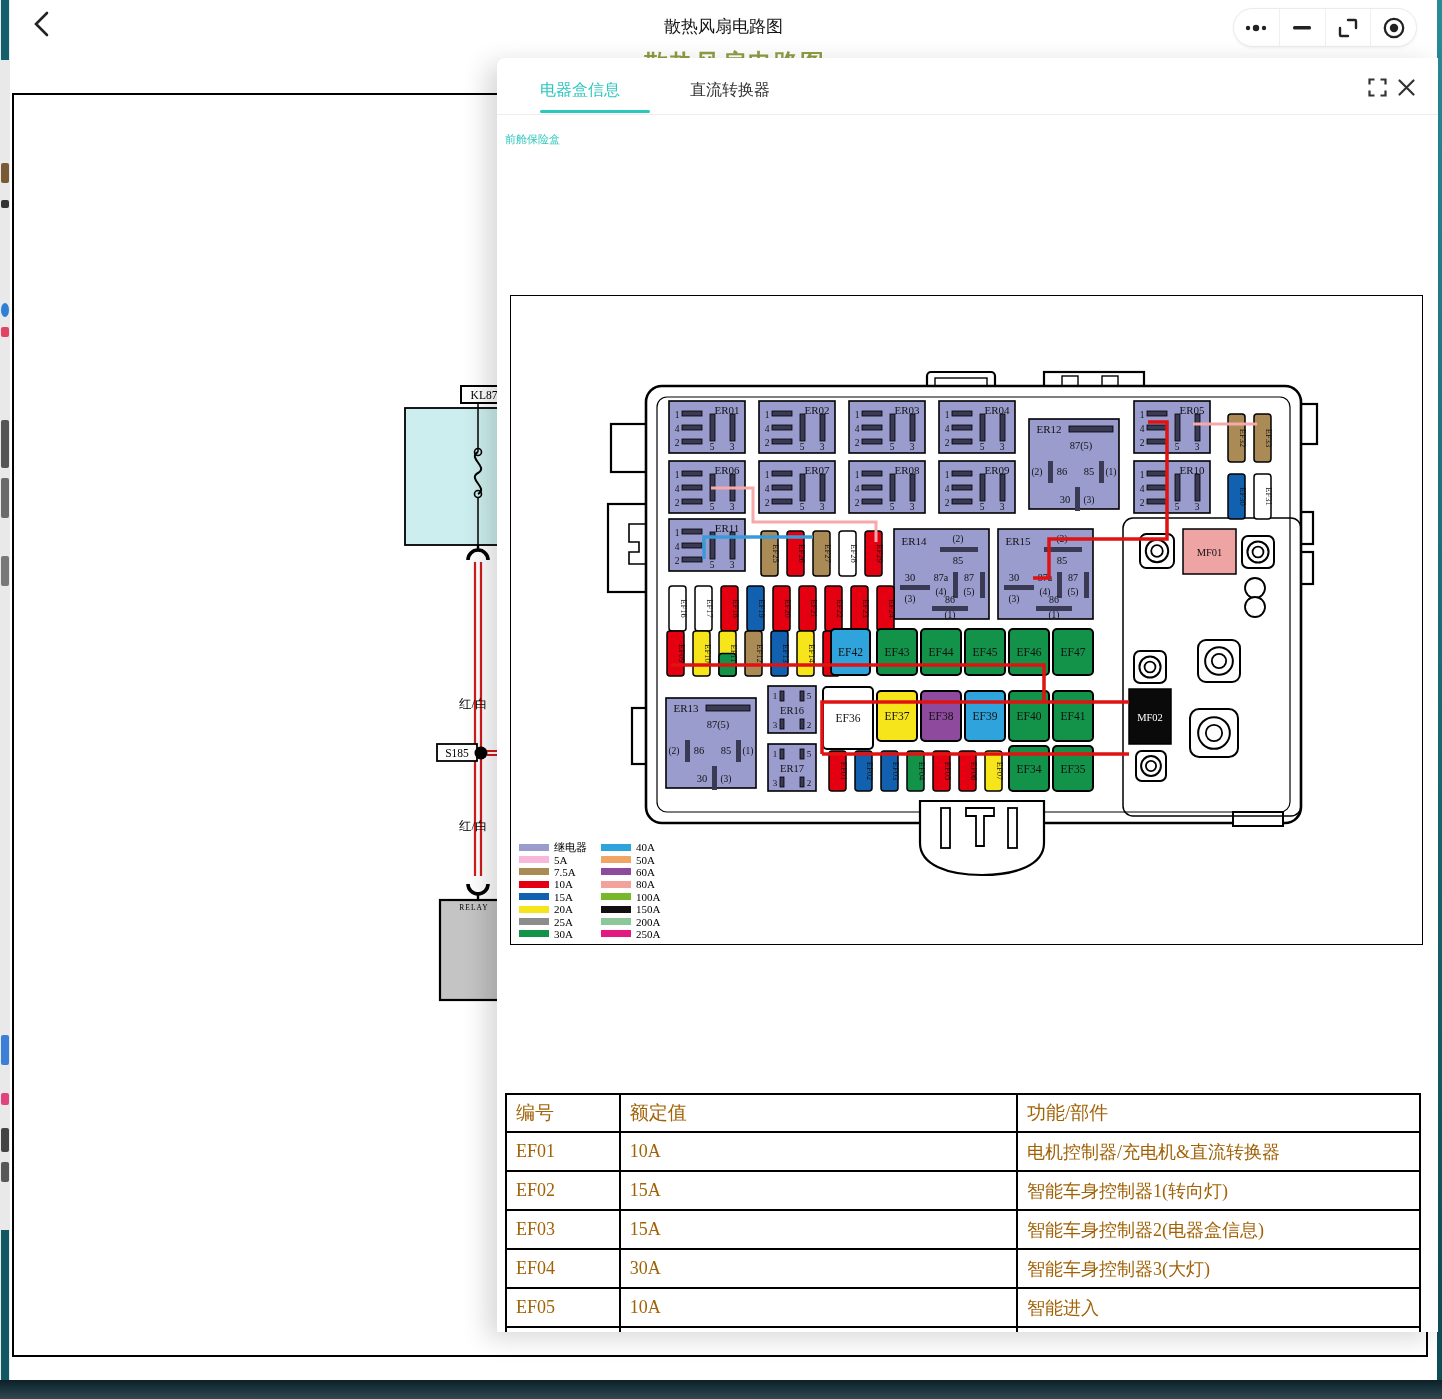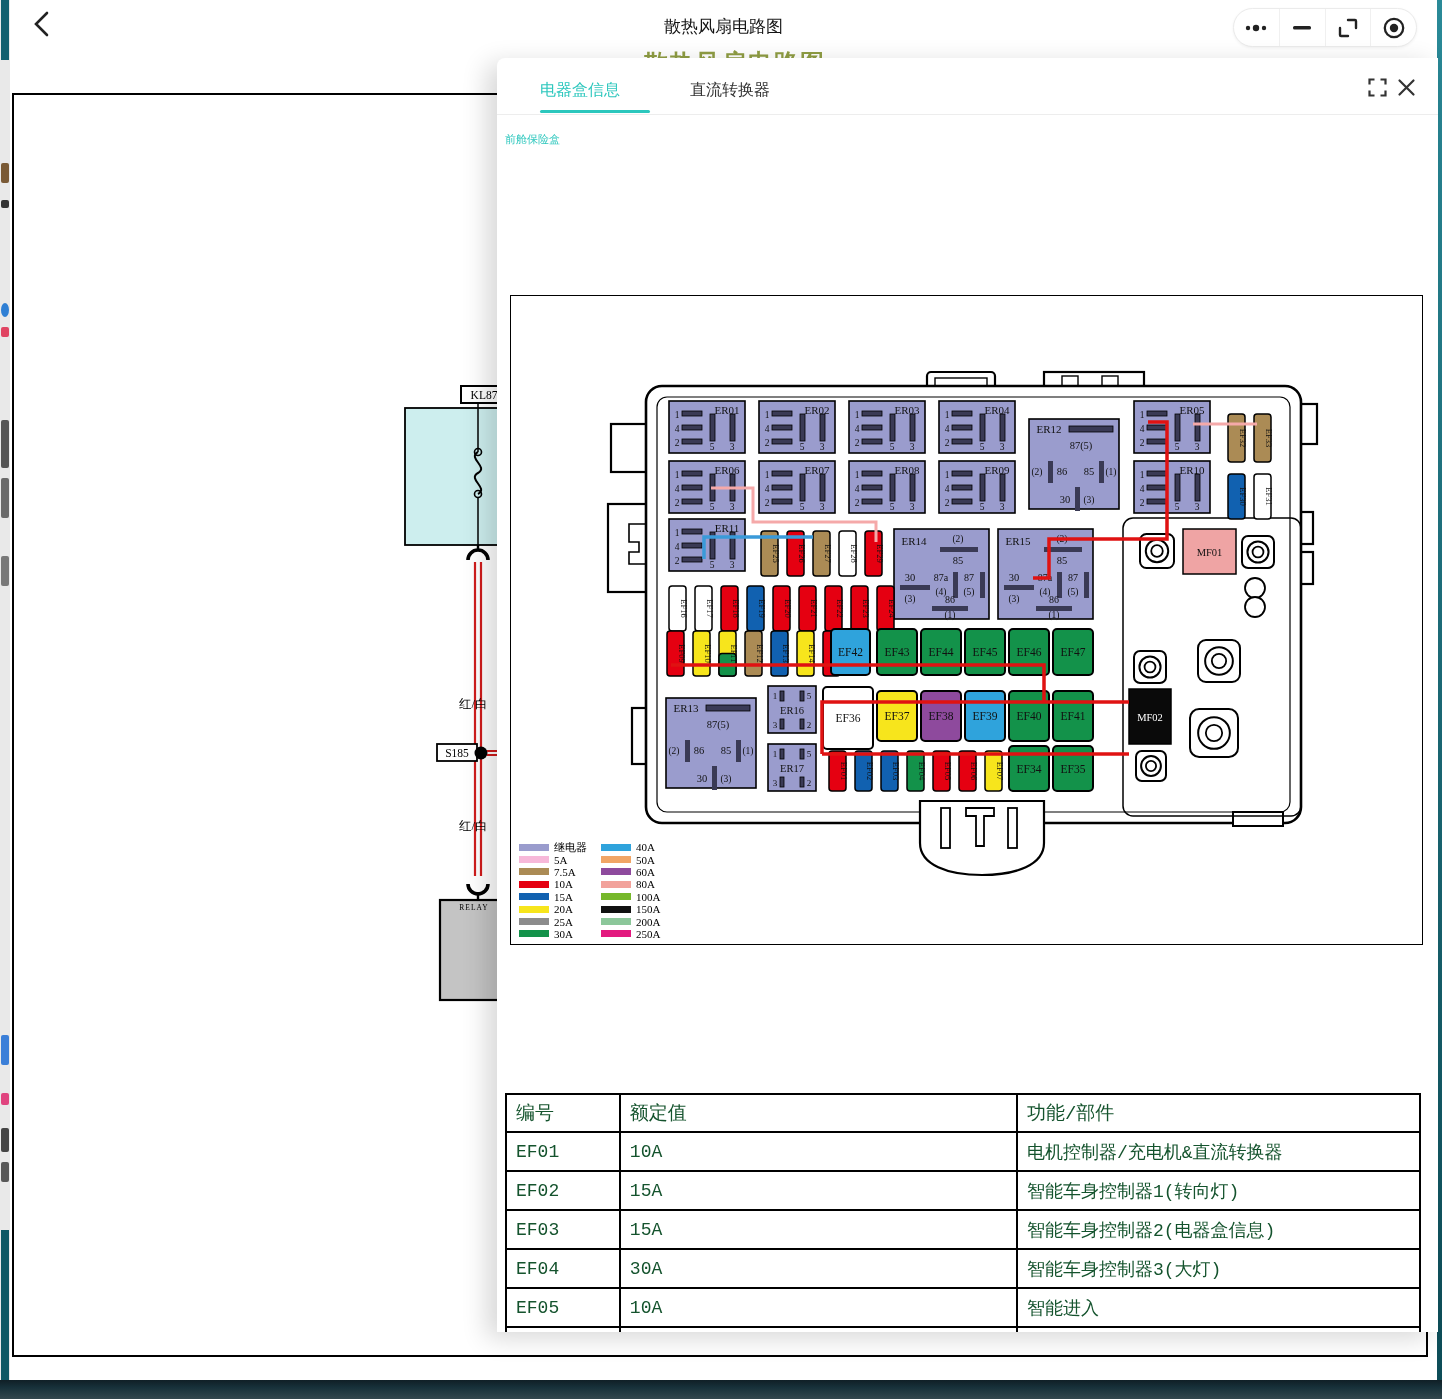--- a/index.html
+++ b/index.html
@@ -43,21 +43,21 @@
   
   #diagram-panel{left:13px;top:237px;width:913px;height:650px;border:1px solid #000;
       box-sizing:border-box;background:#fff;}
   #legend{left:8px;top:545px;display:flex;gap:14px;
       font-family:"Liberation Serif",serif;font-size:11px;color:#000;}
   .lg-col{display:flex;flex-direction:column;}
   .lg-row{display:flex;align-items:center;height:12.4px;}
   .lg-sw{width:30px;height:7px;margin-right:5px;flex:0 0 auto;}
   
   #fuse-table{left:8px;top:1035px;width:916px;border-collapse:collapse;
-      font-family:Liberation Mono, monospace;color:#14532d;padding-left:37px;}
+      font-family:Liberation Serif, serif;color:#a16207;padding-left:37px;}
   #fuse-table th,#fuse-table td{border:2px solid #000;text-align:left;
       padding:0 0 0 9px;font-weight:normal;}
   #fuse-table th{height:36px;font-size:19px;}
   #fuse-table td{height:37px;font-size:18px;}
   .col-id{width:104px;} .col-val{width:393px;} .col-fn{width:399px;}
 </style>
 </head>
 <body>
 
 <div id="left-sliver" class="abs">

